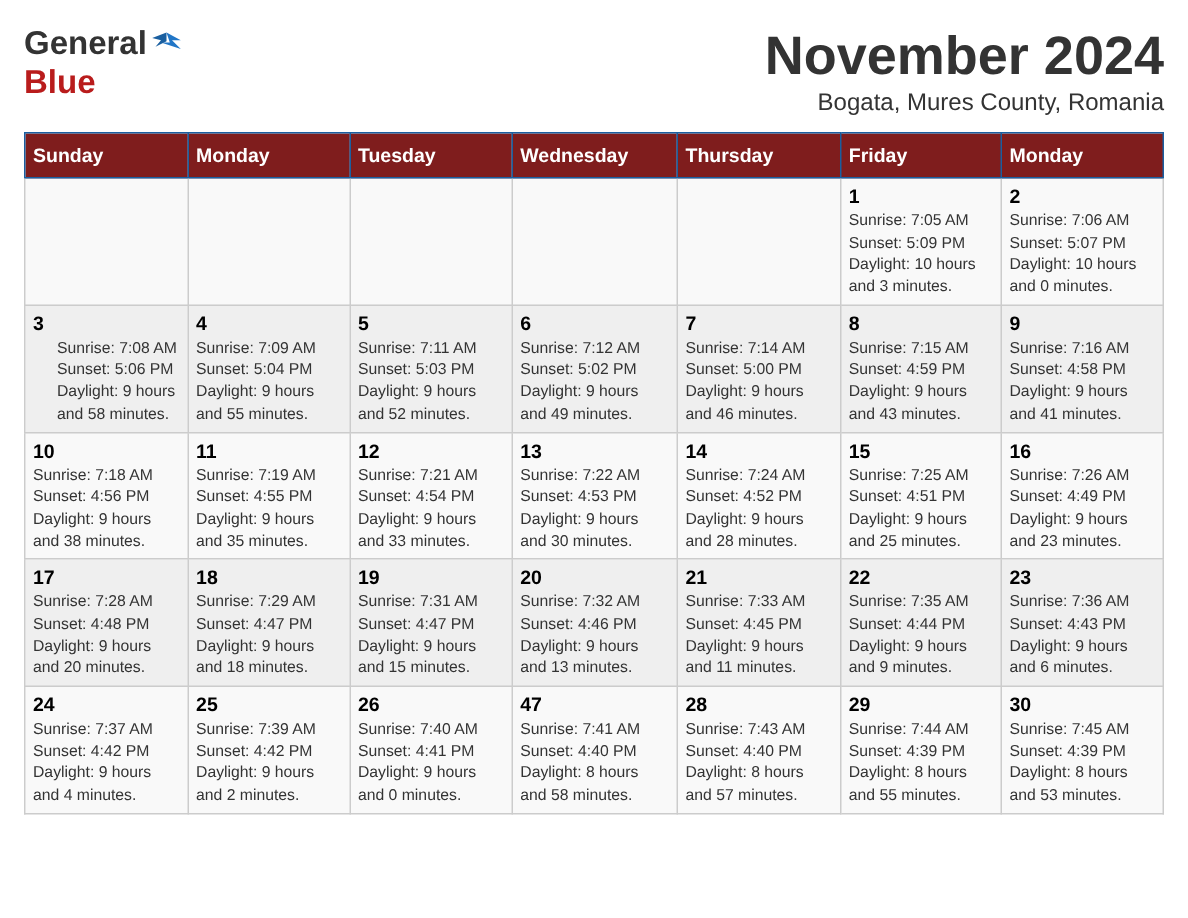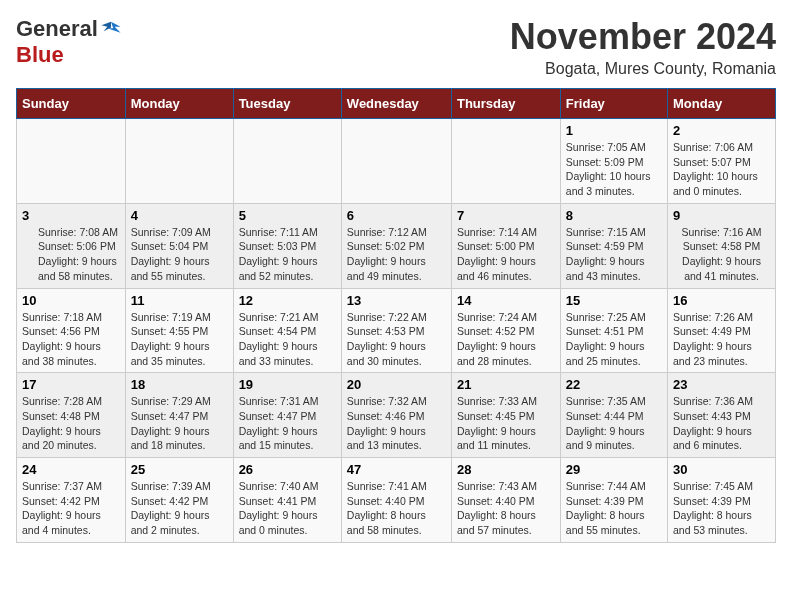--- a/index.html
+++ b/index.html
@@ -177,21 +177,21 @@
 Daylight: 9 hours and 46 minutes.</div>
         </td>
         <td>
           <span class="day-num">8</span>
           <div class="day-info" style="white-space: pre-line;">Sunrise: 7:15 AM
 Sunset: 4:59 PM
 Daylight: 9 hours and 43 minutes.</div>
         </td>
         <td>
           <span class="day-num">9</span>
-          <div class="day-info" style="white-space: pre-line; text-align: center;">Sunrise: 7:16 AM
+          <div class="day-info" style="white-space: pre-line;">Sunrise: 7:16 AM
 Sunset: 4:58 PM
 Daylight: 9 hours and 41 minutes.</div>
         </td>
       </tr>
       <tr>
         <td>
           <span class="day-num">10</span>
           <div class="day-info" style="white-space: pre-line;">Sunrise: 7:18 AM
 Sunset: 4:56 PM
 Daylight: 9 hours and 38 minutes.</div>

